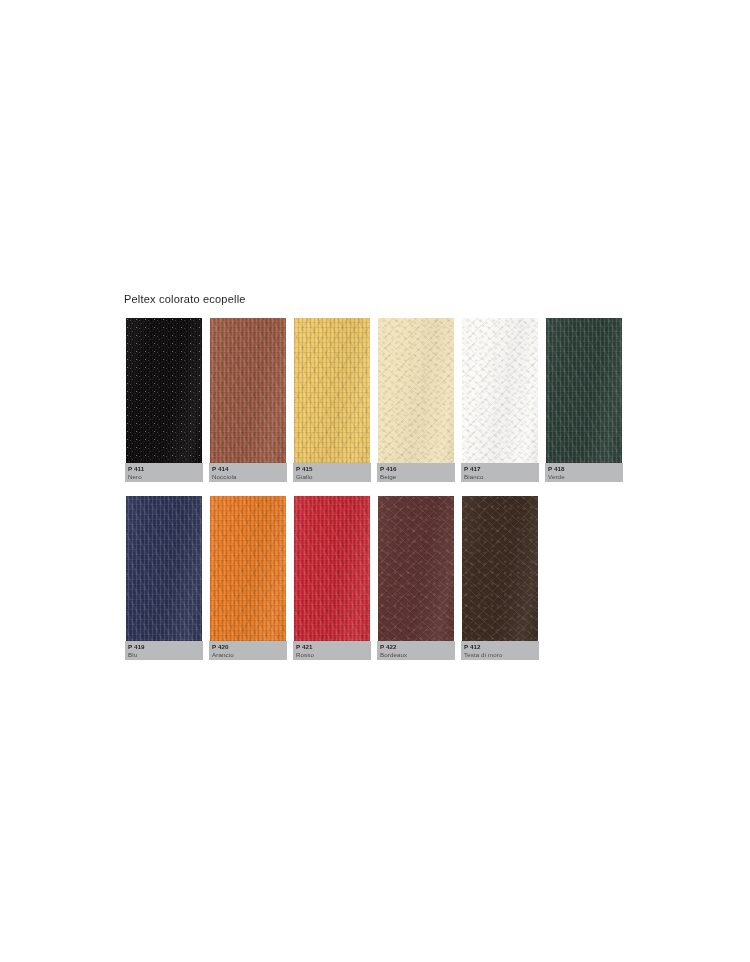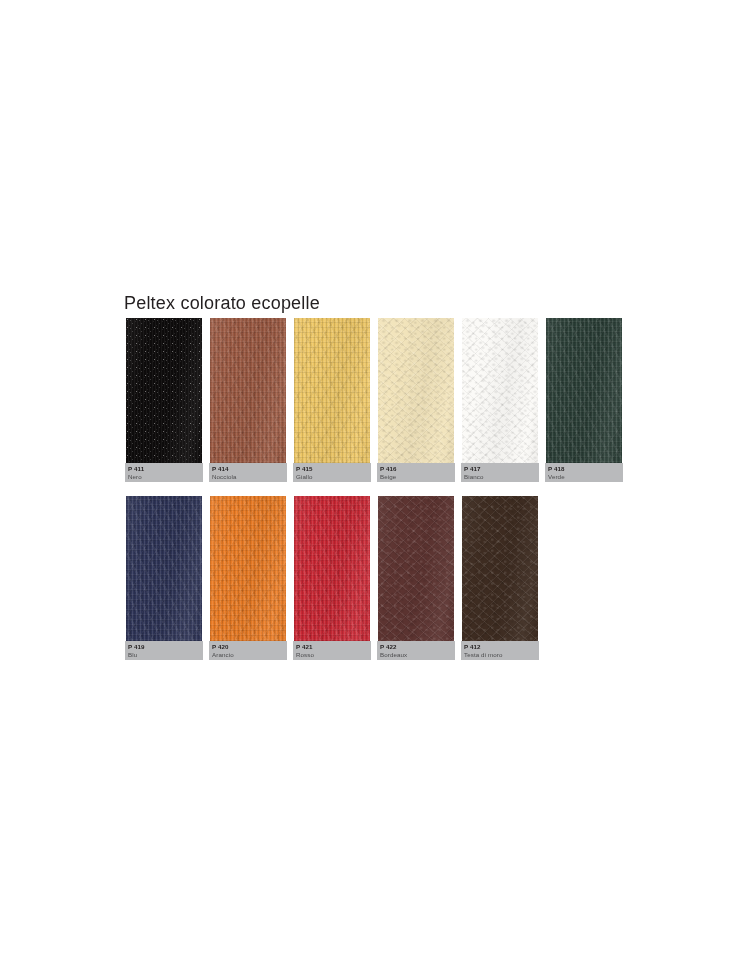--- a/index.html
+++ b/index.html
@@ -22,21 +22,21 @@
     width: 750px;
     height: 962px;
     overflow: hidden;
   }
 
   
   #page-title {
     position: absolute;
     left: 124px;
     top: 293px;
-    font-size: 18px;
+    font-size: 11px;
     font-weight: 400;
     letter-spacing: 0.2px;
     color: #231f20;
     white-space: nowrap;
   }
 
   
   .swatch-row {
     position: absolute;
     left: 126px;

